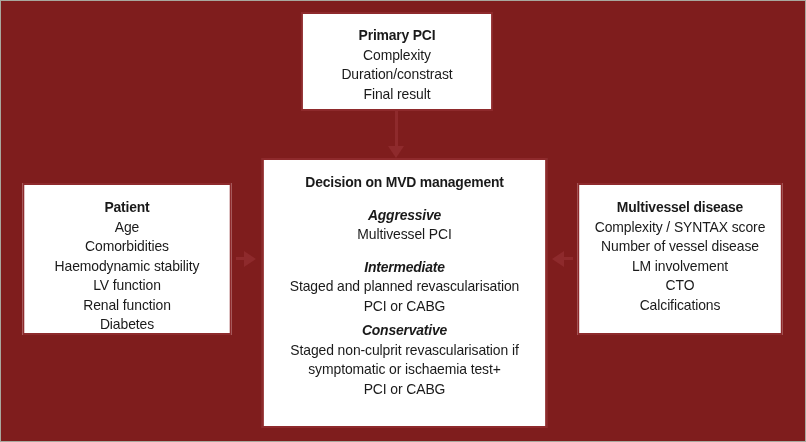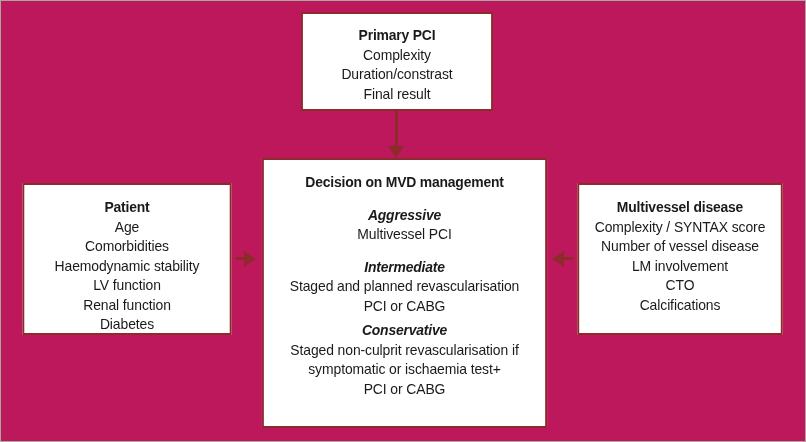--- a/index.html
+++ b/index.html
@@ -12,21 +12,21 @@
     background: #ffffff;
     font-family: "Liberation Sans", sans-serif;
     overflow: hidden;
   }
 
   #canvas {
     position: relative;
     width: 806px;
     height: 442px;
     box-sizing: border-box;
-    background: #be185d;
+    background: #7f1d1d;
     border: 1px solid #a8a89e;
     overflow: hidden;
   }
 
   
   .box {
     position: absolute;
     background: #ffffff;
     border: 2px solid #8e2a2c;
     box-sizing: border-box;

